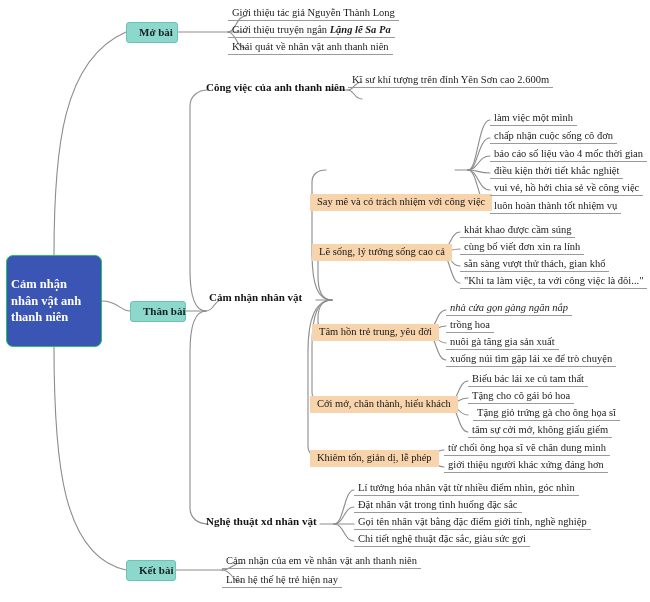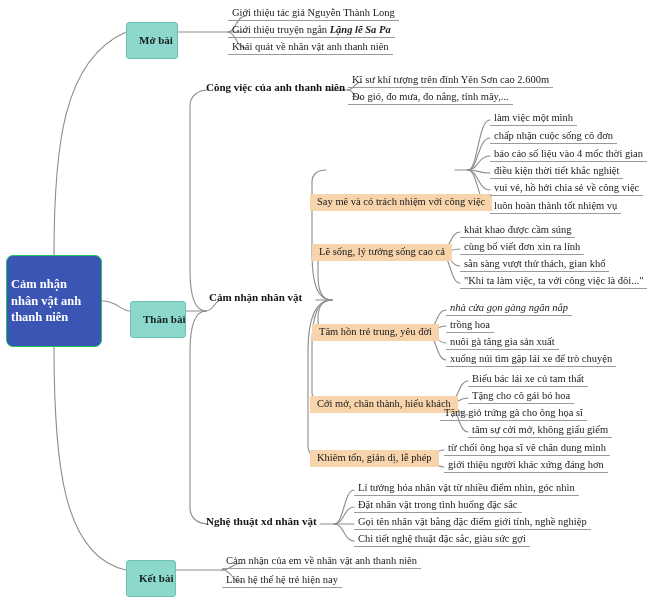--- a/index.html
+++ b/index.html
@@ -47,21 +47,21 @@
     padding:2px 4px;
   }
   
   .chip{
     background:#8DD8CC;
     border:1px solid #6cc2b4;
     color:#16201e;
     font-weight:bold;
     font-size:11px;
     border-radius:3px;
-    padding:12px 12px;
+    padding:4px 12px;
     text-align:center;
     box-sizing:border-box;
   }
   
   .plainbold{
     font-weight:bold;
     font-size:11px;
     color:#141414;
     padding:0 3px 2px 3px;
     text-align:center;
@@ -174,21 +174,20 @@
     <span>Giới thiệu truyện ngắn </span><span class="ital">Lặng lẽ Sa Pa</span>
   </div>
 
   <div class="node leaf" style="left:228px; top:42px;">Khái quát về nhân vật anh thanh niên</div>
 
   <div class="node chip" style="left:130px; top:301px; width:56px;">Thân bài</div>
 
   <div class="node plainbold" style="left:203px; top:82px;">Công việc của anh thanh niên</div>
 
   <div class="node leaf" style="left:348px; top:75px;">Kĩ sư khí tượng trên đỉnh Yên Sơn cao 2.600m</div>
-  <div class="node leaf" style="left:348px; top:92px;">Đo gió, đo mưa, đo nắng, tính mây,...</div>
 
   <div class="node plainbold" style="left:206px; top:292px;">Cảm nhận nhân vật</div>
 
   <div class="node orange" style="left:310px; top:162px;margin-top:32px;">Say mê và có trách nhiệm với công việc</div>
 
   <div class="node leaf" style="left:490px; top:113px;">làm việc một mình</div>
   <div class="node leaf" style="left:490px; top:131px;">chấp nhận cuộc sống cô đơn</div>
   <div class="node leaf" style="left:490px; top:149px;">báo cáo số liệu vào 4 mốc thời gian</div>
   <div class="node leaf" style="left:490px; top:166px;">điều kiện thời tiết khắc nghiệt</div>
   <div class="node leaf" style="left:490px; top:183px;">vui vẻ, hồ hởi chia sẻ về công việc</div>
@@ -205,21 +204,21 @@
 
   <div class="node leaf" style="left:446px; top:303px;font-style:italic;">nhà cửa gọn gàng ngăn nắp</div>
   <div class="node leaf" style="left:446px; top:320px;">trồng hoa</div>
   <div class="node leaf" style="left:446px; top:337px;">nuôi gà tăng gia sản xuất</div>
   <div class="node leaf" style="left:446px; top:354px;">xuống núi tìm gặp lái xe để trò chuyện</div>
 
   <div class="node orange" style="left:310px; top:396px;">Cởi mở, chân thành, hiếu khách</div>
 
   <div class="node leaf" style="left:468px; top:374px;">Biếu bác lái xe củ tam thất</div>
   <div class="node leaf" style="left:468px; top:391px;">Tặng cho cô gái bó hoa</div>
-  <div class="node leaf" style="left:440px; top:408px;">Tặng giỏ trứng gà cho ông họa sĩ</div>
+  <div class="node leaf" style="left:473px; top:408px;">Tặng giỏ trứng gà cho ông họa sĩ</div>
   <div class="node leaf" style="left:468px; top:425px;">tâm sự cởi mở, không giấu giếm</div>
 
   <div class="node orange" style="left:310px; top:450px;">Khiêm tốn, giản dị, lễ phép</div>
 
   <div class="node leaf" style="left:444px; top:443px;">từ chối ông họa sĩ vẽ chân dung mình</div>
   <div class="node leaf" style="left:444px; top:460px;">giới thiệu người khác xứng đáng hơn</div>
 
   <div class="node plainbold" style="left:203px; top:516px;">Nghệ thuật xd nhân vật</div>
 
   <div class="node leaf" style="left:354px; top:483px;">Lí tưởng hóa nhân vật từ nhiều điểm nhìn, góc nhìn</div>

